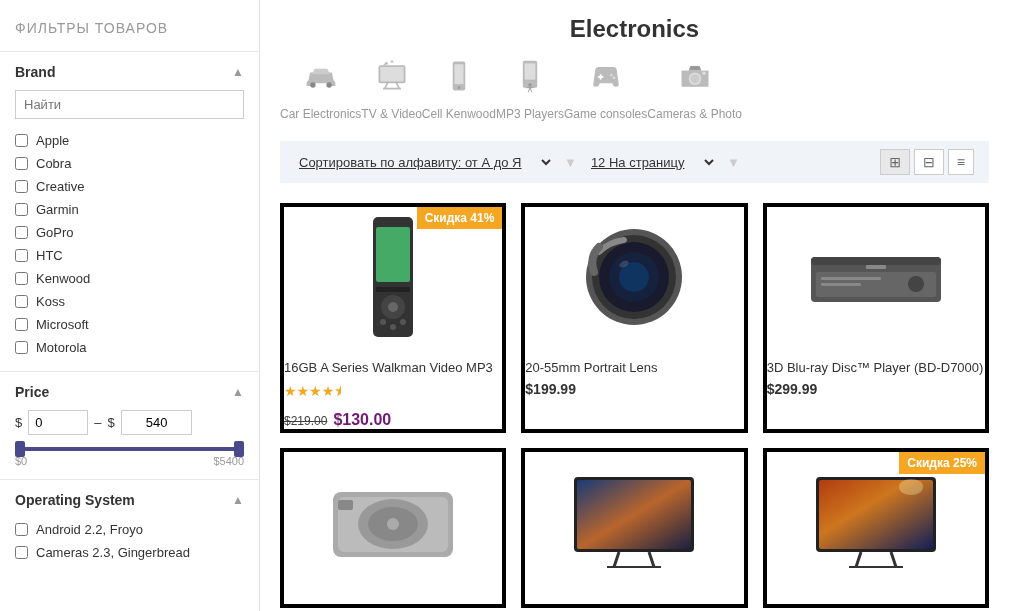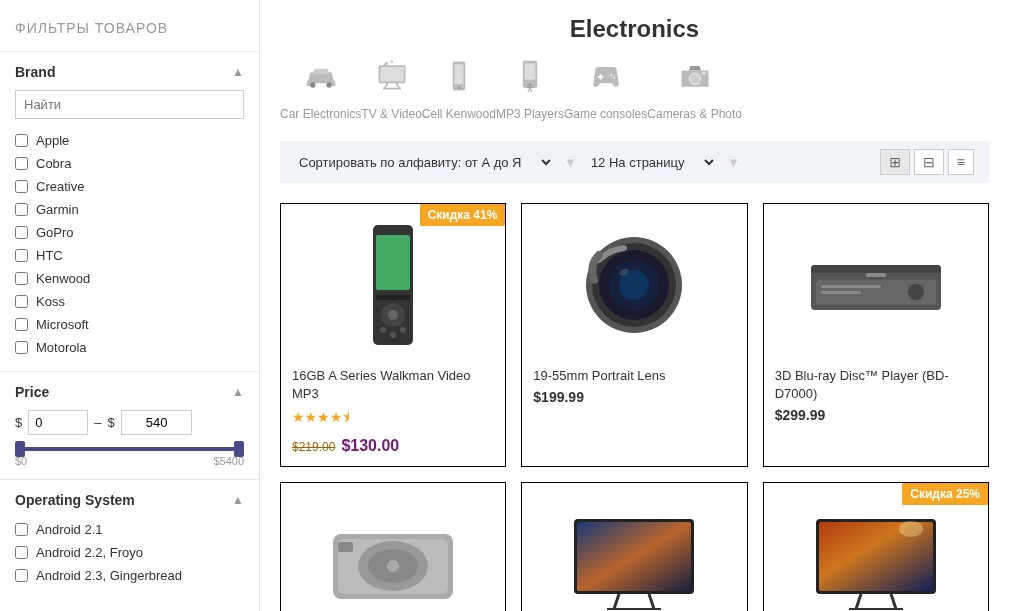--- a/index.html
+++ b/index.html
@@ -153,20 +153,21 @@
       margin-bottom: 20px;
     }
     .sort-select {
       background: transparent;
       border: none;
       font-size: 13px;
       color: #333;
       cursor: pointer;
       outline: none;
       padding-right: 16px;
+      text-decoration: underline;
     }
     .sort-divider {
       color: #ccc;
     }
     .view-buttons {
       margin-left: auto;
       display: flex;
       gap: 4px;
     }
     .view-btn {
@@ -181,22 +182,22 @@
       background: #e8e8e8;
     }
 
     
     .product-grid {
       display: grid;
       grid-template-columns: repeat(3, 1fr);
       gap: 15px;
     }
     .product-card {
-      border: 1px solid #000000;
-      padding: 11px;
+      border: 4px solid #000000;
+      padding: 0;
       position: relative;
       background: #fff;
     }
     .product-badge {
       position: absolute;
       top: 0;
       right: 0;
       background: #f5a623;
       color: #fff;
       font-size: 12px;
@@ -221,21 +222,21 @@
       font-size: 14px;
       margin-bottom: 6px;
     }
     .product-price {
       font-size: 14px;
       font-weight: bold;
       color: #333;
     }
     .product-price-old {
       text-decoration: line-through;
-      color: #a16207;
+      color: #404040;
       font-size: 12px;
       margin-right: 6px;
     }
     .product-price-new {
       color: #701a75;
       font-size: 16px;
       font-weight: bold;
     }
 
     
@@ -326,31 +327,27 @@
     </div>
   </div>
 
   <div class="filter-section">
     <div class="filter-section-header">
       <span>Operating System</span>
       <span class="chevron">▲</span>
     </div>
     <div class="os-list">
 
-    <div class="brand-item">
-          <input type="checkbox" style="">
-          <span>Android 2.1</span>
-        </div>
         <div class="brand-item">
           <input type="checkbox" style="">
           <span>Android 2.2, Froyo</span>
         </div>
         <div class="brand-item">
           <input type="checkbox" style="">
-          <span>Android 2.3, Gingerbread</span>
+          <span>Cameras 2.3, Gingerbread</span>
         </div>
       </div>
   </div>
 </div>
 
 <div class="main-content">
   <h1 class="page-title">Electronics</h1>
 
   <div class="categories">
 
@@ -458,21 +455,21 @@
         <circle cx="55" cy="55" r="48" fill="#555"></circle>
         <circle cx="55" cy="55" r="42" fill="#333"></circle>
         <circle cx="55" cy="55" r="35" fill="#1a1a2e"></circle>
         <circle cx="55" cy="55" r="25" fill="#16213e"></circle>
         <circle cx="55" cy="55" r="15" fill="#0f3460"></circle>
         <ellipse cx="45" cy="42" rx="5" ry="3" fill="rgba(255,255,255,0.15)" transform="rotate(-30 45 42)"></ellipse>
         <path d="M20 30 Q30 20 45 18" stroke="#888" stroke-width="6" fill="none" stroke-linecap="round"></path>
         <path d="M15 50 Q10 35 20 25" stroke="#666" stroke-width="8" fill="none" stroke-linecap="round"></path>
       </svg>
     </div>
-    <div class="product-name">19-55mm Portrait Lens</div>
+    <div class="product-name">20-55mm Portrait Lens</div>
 
     <div class="product-price">$199.99</div>
   </div>
       <div class="product-card">
 
     <div class="product-image-area">
       <svg width="140" height="80" viewBox="0 0 140 80">
         <rect x="5" y="20" width="130" height="45" rx="4" fill="#555"></rect>
         <rect x="5" y="20" width="130" height="8" rx="4" fill="#444"></rect>
         <rect x="10" y="35" width="120" height="25" rx="2" fill="#666"></rect>

